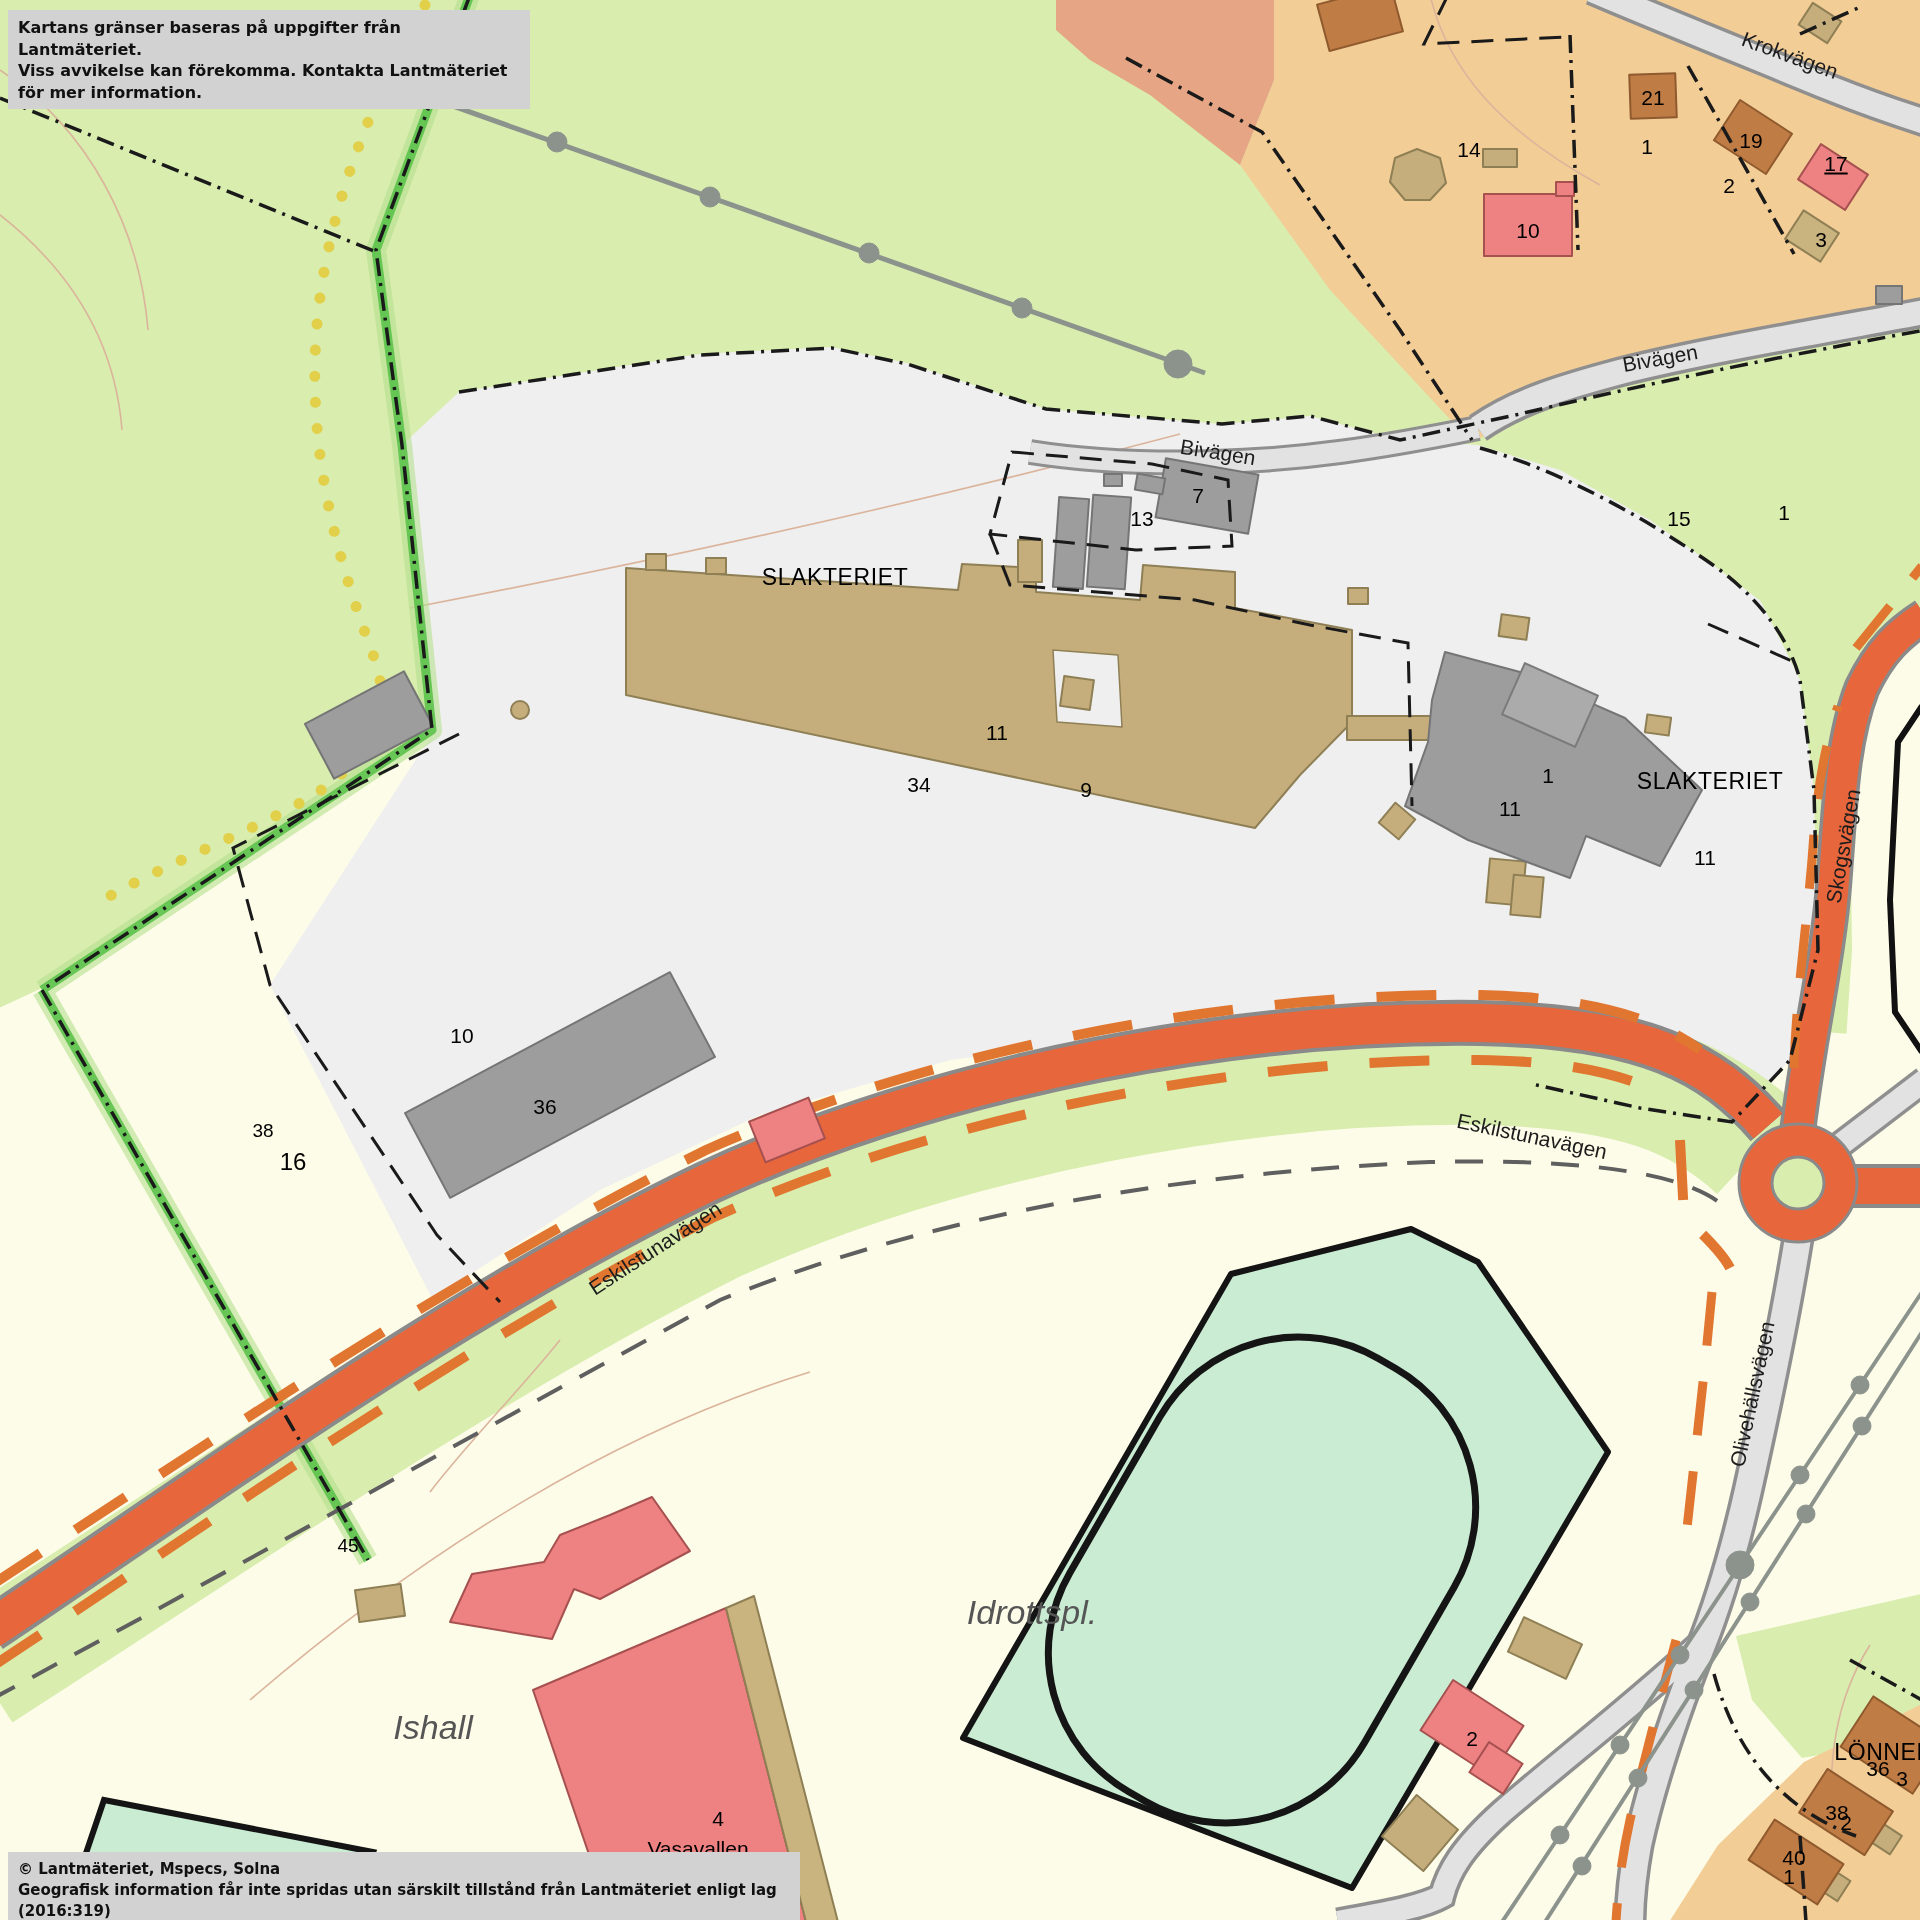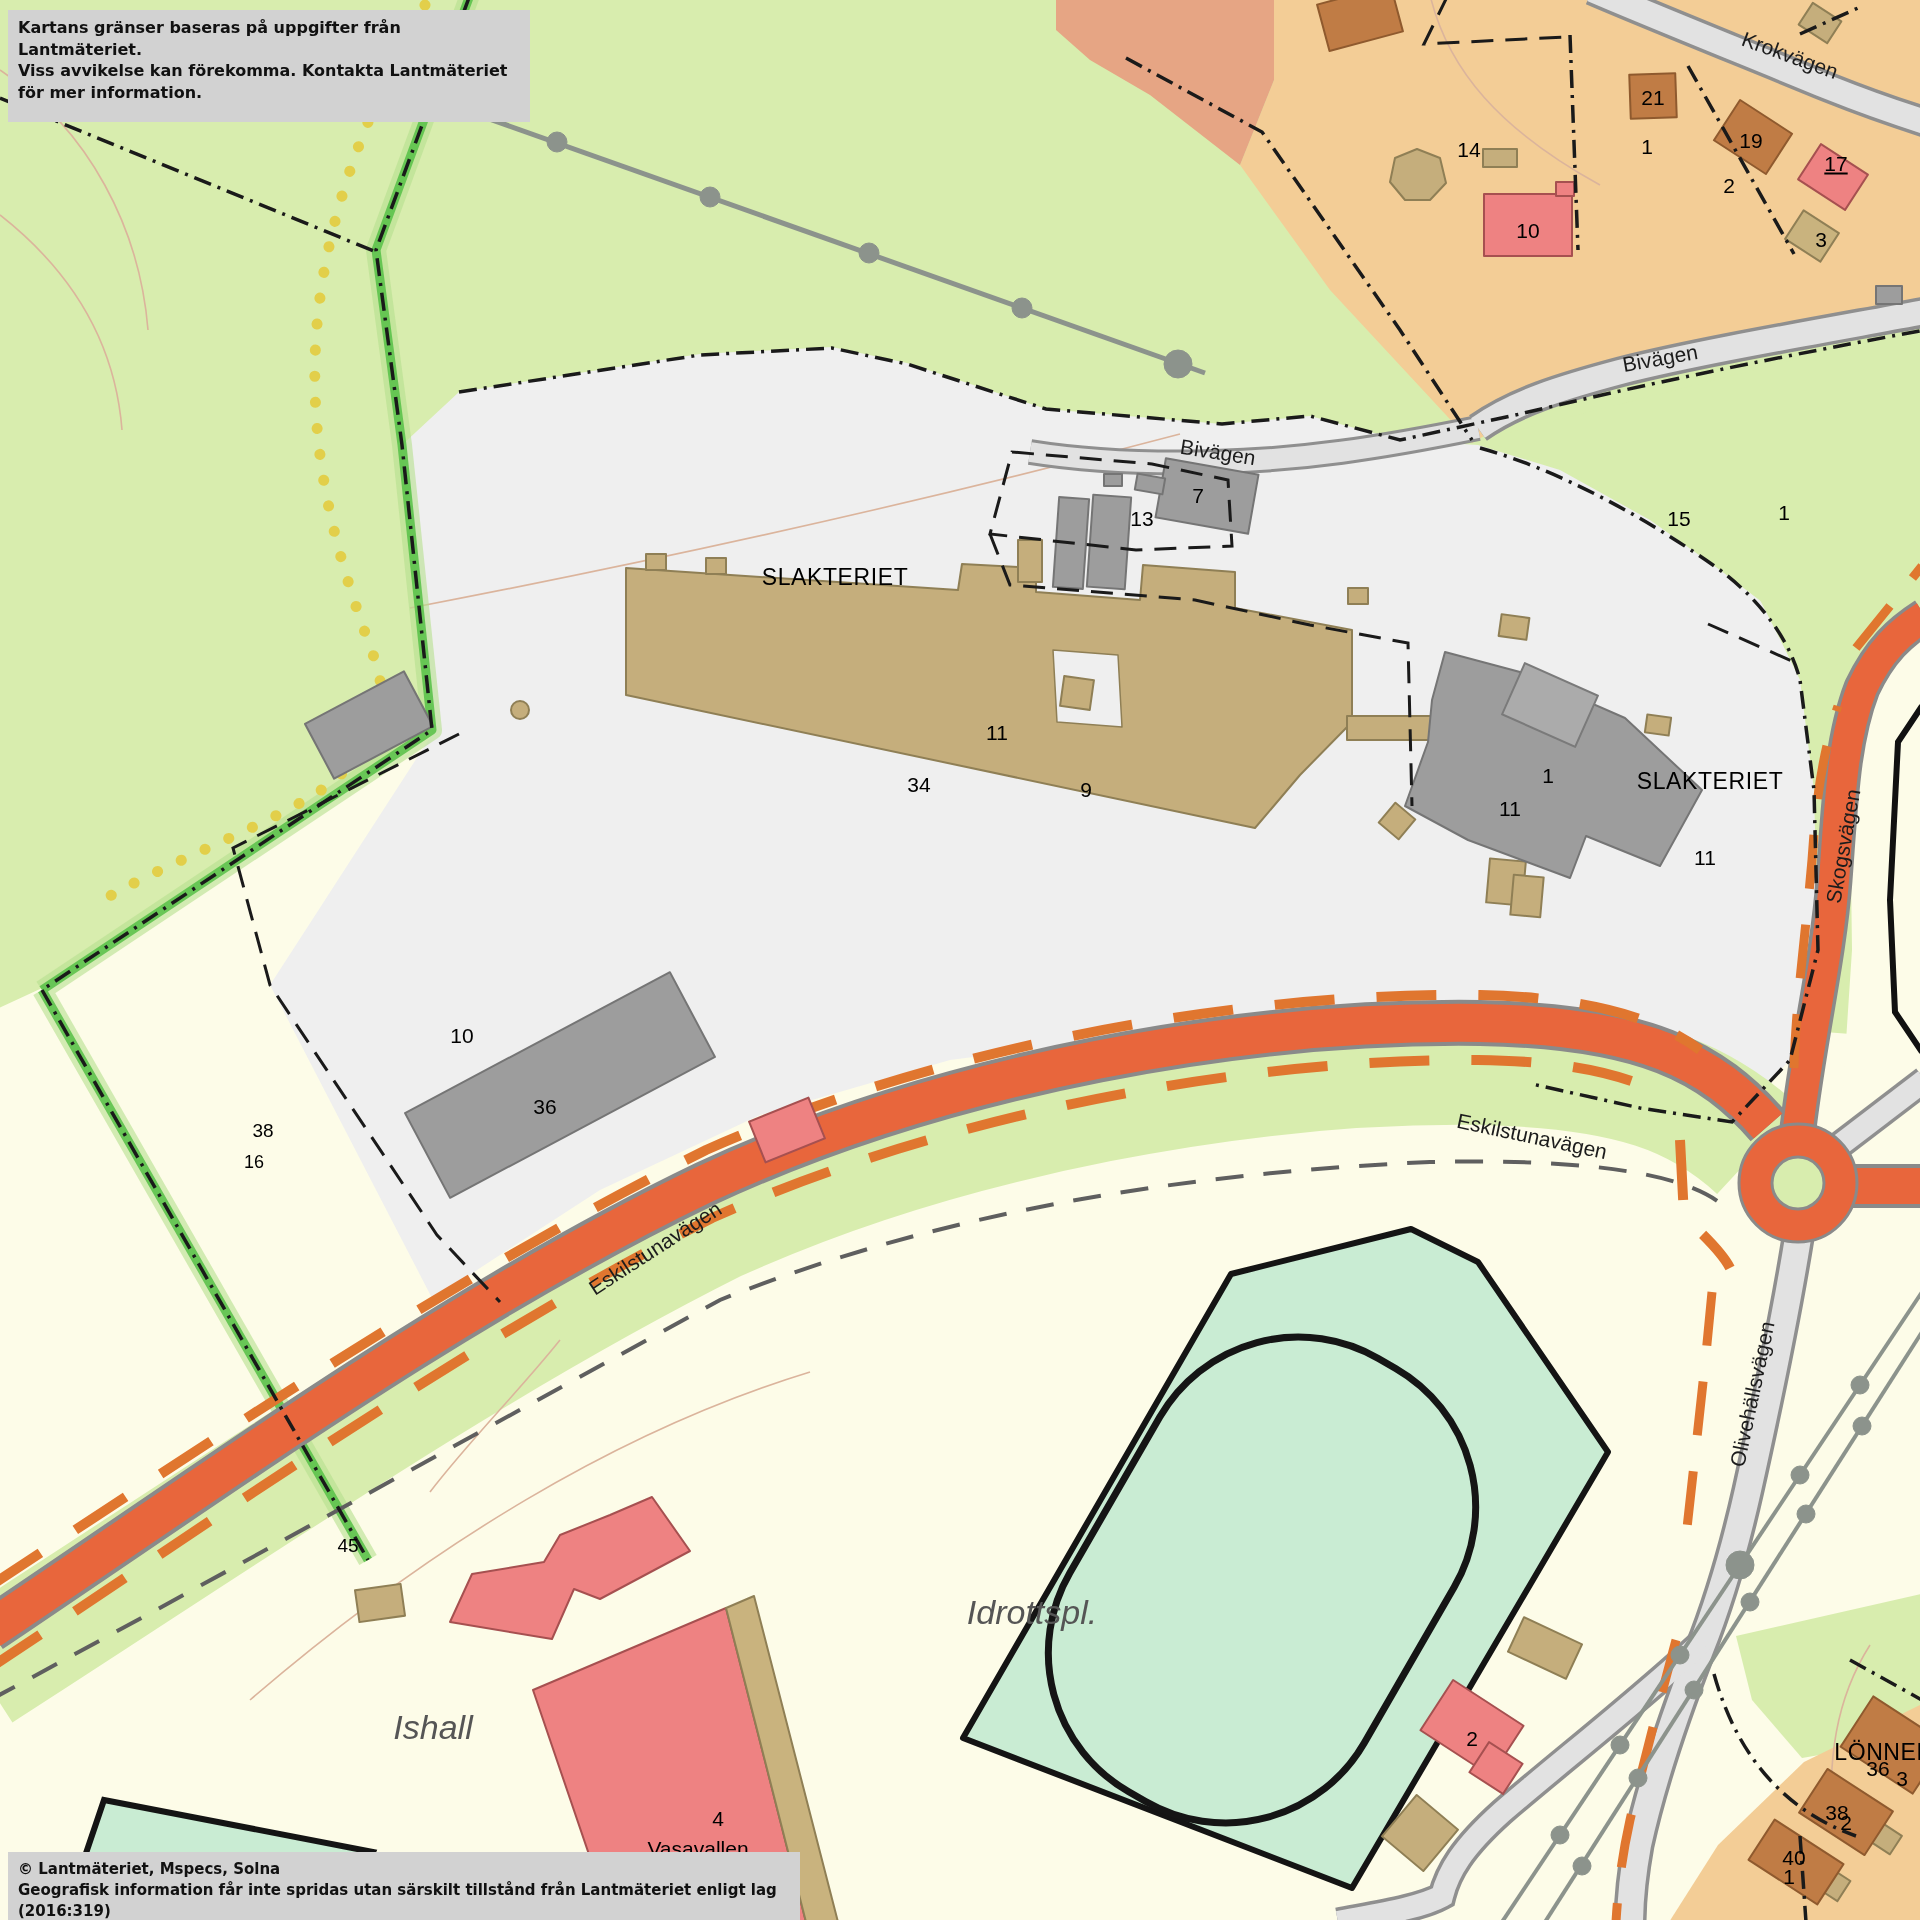--- a/index.html
+++ b/index.html
@@ -2,28 +2,28 @@
 <html><head>
 <meta charset="utf-8">
 <style>
   html,body{margin:0;padding:0;background:#d8edae;}
   #map{position:relative;width:1920px;height:1920px;overflow:hidden;
        font-family:"Liberation Sans",sans-serif;}
   #map svg{position:absolute;left:0;top:0;}
   .lbl{position:absolute;color:#000000;white-space:nowrap;line-height:1;}
   .kind-number{font-size:21px;}
   .kind-number-small{font-size:19px;}
-  .kind-number-big{font-size:18px;}
+  .kind-number-big{font-size:24px;margin-left:39px;}
   .kind-road{font-size:21px;color:#1c1c1c;}
   .kind-place{font-size:23px;letter-spacing:.6px;}
   .kind-name{font-size:21px;}
   .kind-italic{font-style:italic;color:#555;font-size:34px;}
   .notice{position:absolute;background:#d2d2d2;color:#111;
           font-family:"DejaVu Sans",sans-serif;font-weight:bold;
-          padding:7px 10px 19px 10px;}
+          padding:7px 10px 6px 10px;}
   #disclaimer{left:8px;top:10px;width:502px;font-size:16px;line-height:1.35;}
   #attribution{left:8px;top:1852px;width:772px;font-size:15px;line-height:1.4;}
 </style>
 </head>
 <body>
 
 <div id="map">
 <svg width="1920" height="1920" viewBox="0 0 1920 1920">
 
   <g>

